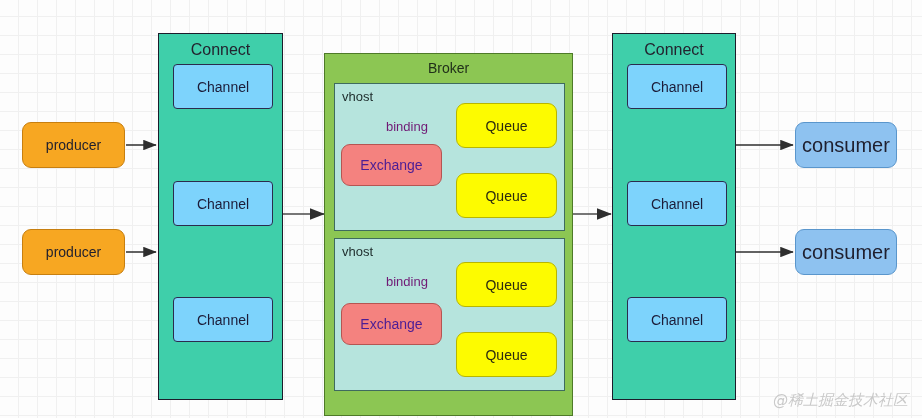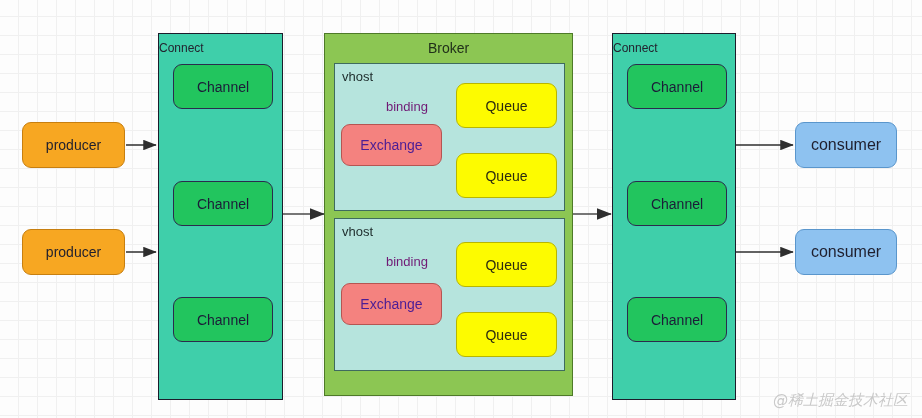--- a/index.html
+++ b/index.html
@@ -36,53 +36,55 @@
     background: #f7a722;
     border: 1.5px solid #c77f10;
     border-radius: 9px;
     font-size: 14px;
   }
   
   .consumer {
     background: #8ec2f0;
     border: 1.5px solid #5a96cc;
     border-radius: 9px;
-    font-size: 16px;
+    font-size: 20px;
   }
   
   .connect {
     background: #3fcfaa;
     border: 1.6px solid #1c1c2b;
     display: block;
   }
   .connect-title {
     position: absolute;
     left: 0;
     right: 0;
     top: 7px;
-    font-size: 12px;
+    text-align: center;
+    font-size: 16px;
     color: #23232f;
   }
   .channel {
     position: absolute;
     box-sizing: border-box;
-    background: #22c55e;
+    background: #7dd3fc;
     border: 1.6px solid #2b2b4d;
-    border-radius: 9px;
+    border-radius: 4px;
     display: flex;
     align-items: center;
     justify-content: center;
     font-size: 14px;
     color: #1c1c38;
   }
   
   .broker {
     background: #8cc653;
     border: 1.6px solid #4e7a28;
     display: block;
+    margin-top: 20px;
   }
   .broker-title {
     position: absolute;
     left: 0;
     right: 0;
     top: 6px;
     text-align: center;
     font-size: 14px;
     color: #21301a;
   }

